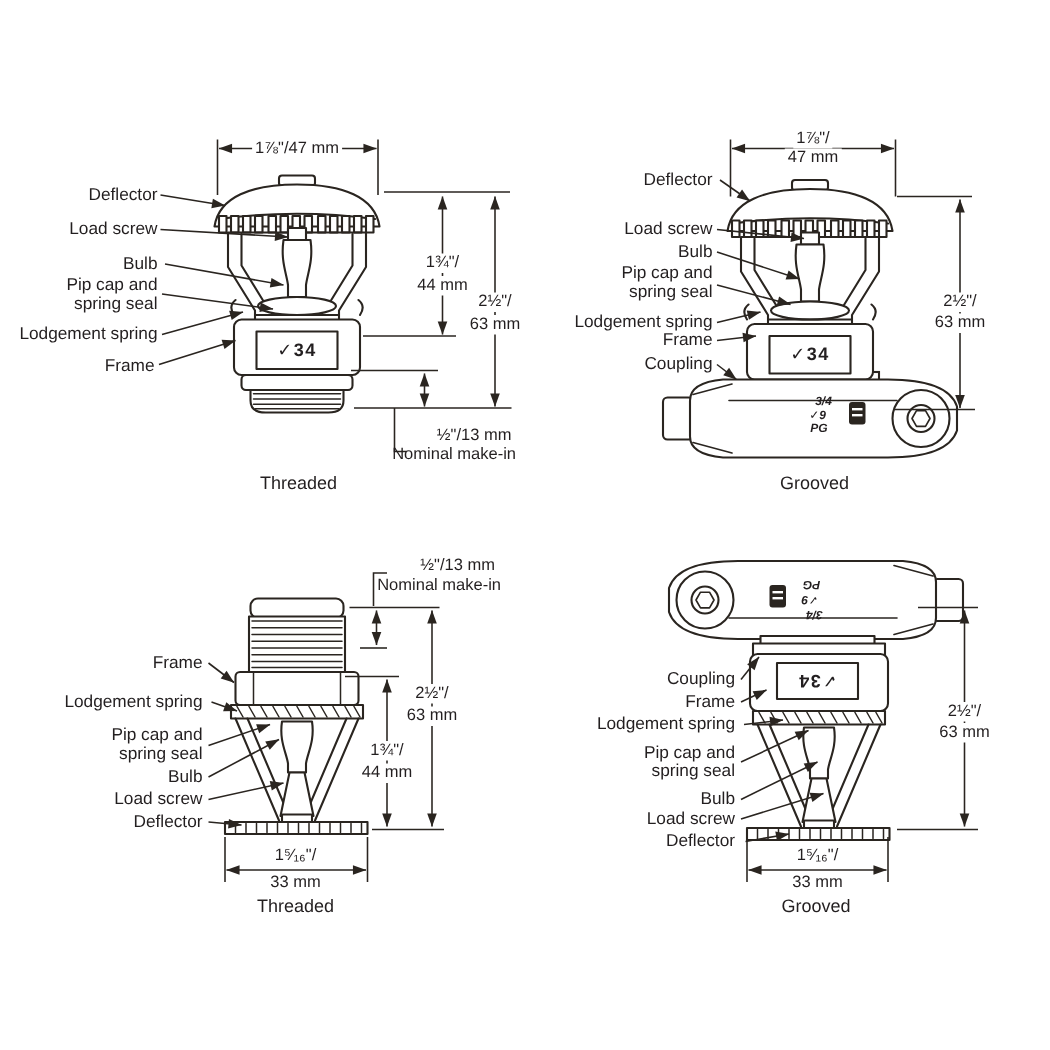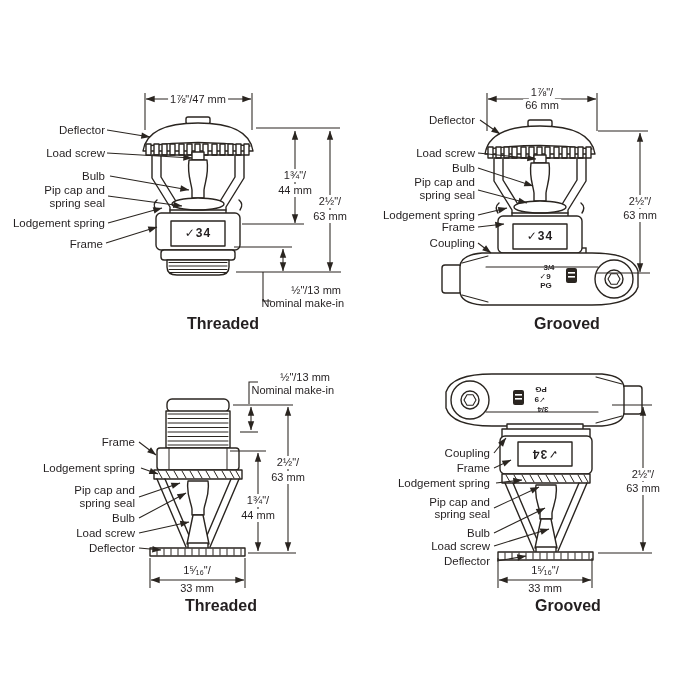--- a/index.html
+++ b/index.html
@@ -4,26 +4,26 @@
 <style>
   html,body{margin:0;padding:0;background:#fff;}
   #stage{position:relative;width:700px;height:700px;background:#fff;overflow:hidden;
          font-family:"Liberation Sans","DejaVu Sans",sans-serif;color:#231f20;}
   #art{position:absolute;left:0;top:0;}
   .lbl{position:absolute;font-size:11.5px;line-height:13px;white-space:nowrap;text-align:left;}
   .dimtxt{position:absolute;font-size:11px;line-height:13px;white-space:nowrap;
           transform:translateX(-50%);background:#fff;padding:0 2px;text-align:center;}
   .nobg{background:transparent;}
   .ra{position:absolute;font-size:11px;line-height:13px;white-space:nowrap;text-align:right;}
-  .cap{position:absolute;font-size:16px;font-weight:bold;white-space:nowrap;
-       transform:translateX(-50%);margin-left:24px;}
+  .cap{position:absolute;font-size:12px;font-weight:normal;white-space:nowrap;
+       transform:translateX(-50%);}
   .mark{position:absolute;font-size:12px;font-weight:bold;line-height:14px;white-space:nowrap;
         transform:translateX(-50%);letter-spacing:1px;}
   .cmark{position:absolute;font-size:8px;font-weight:bold;line-height:9px;white-space:nowrap;
-         transform:translateX(-50%);}
+         transform:translateX(-50%);font-style:italic;}
   .rot{transform:translateX(-50%) rotate(180deg);}
 </style>
 </head>
 <body>
 
 <div id="stage">
 
 <svg id="art" width="700" height="700" viewBox="0 0 700 700">
   <defs>
     <marker id="ae" viewBox="0 0 10 8" markerWidth="10" markerHeight="8" refX="9.2" refY="4" orient="auto" markerUnits="userSpaceOnUse">
@@ -228,21 +228,21 @@
 
   <div class="lbl" style="right:225px;top:114px">Deflector</div>
   <div class="lbl" style="right:225px;top:147px">Load screw</div>
   <div class="lbl" style="right:225px;top:162px">Bulb</div>
   <div class="lbl" style="right:225px;top:176px">Pip cap and</div>
   <div class="lbl" style="right:225px;top:189px">spring seal</div>
   <div class="lbl" style="right:225px;top:209px">Lodgement spring</div>
   <div class="lbl" style="right:225px;top:221px">Frame</div>
   <div class="lbl" style="right:225px;top:237px">Coupling</div>
   <div class="dimtxt" style="left:542px;top:86px">1⅞"/</div>
-  <div class="dimtxt" style="left:542px;top:99px">66 mm</div>
+  <div class="dimtxt" style="left:542px;top:99px">47 mm</div>
   <div class="dimtxt" style="left:640px;top:195px">2½"/</div>
   <div class="dimtxt" style="left:640px;top:209px">63 mm</div>
   <div class="mark" style="left:540px;top:229px">✓34</div>
   <div class="cmark" style="left:549px;top:263px">3/4</div>
   <div class="cmark" style="left:545px;top:272px">✓9</div>
   <div class="cmark" style="left:546px;top:281px">PG</div>
   <div class="cap" style="left:543px;top:315px">Grooved</div>
 
   <div class="lbl" style="right:565px;top:436px">Frame</div>
   <div class="lbl" style="right:565px;top:462px">Lodgement spring</div>

